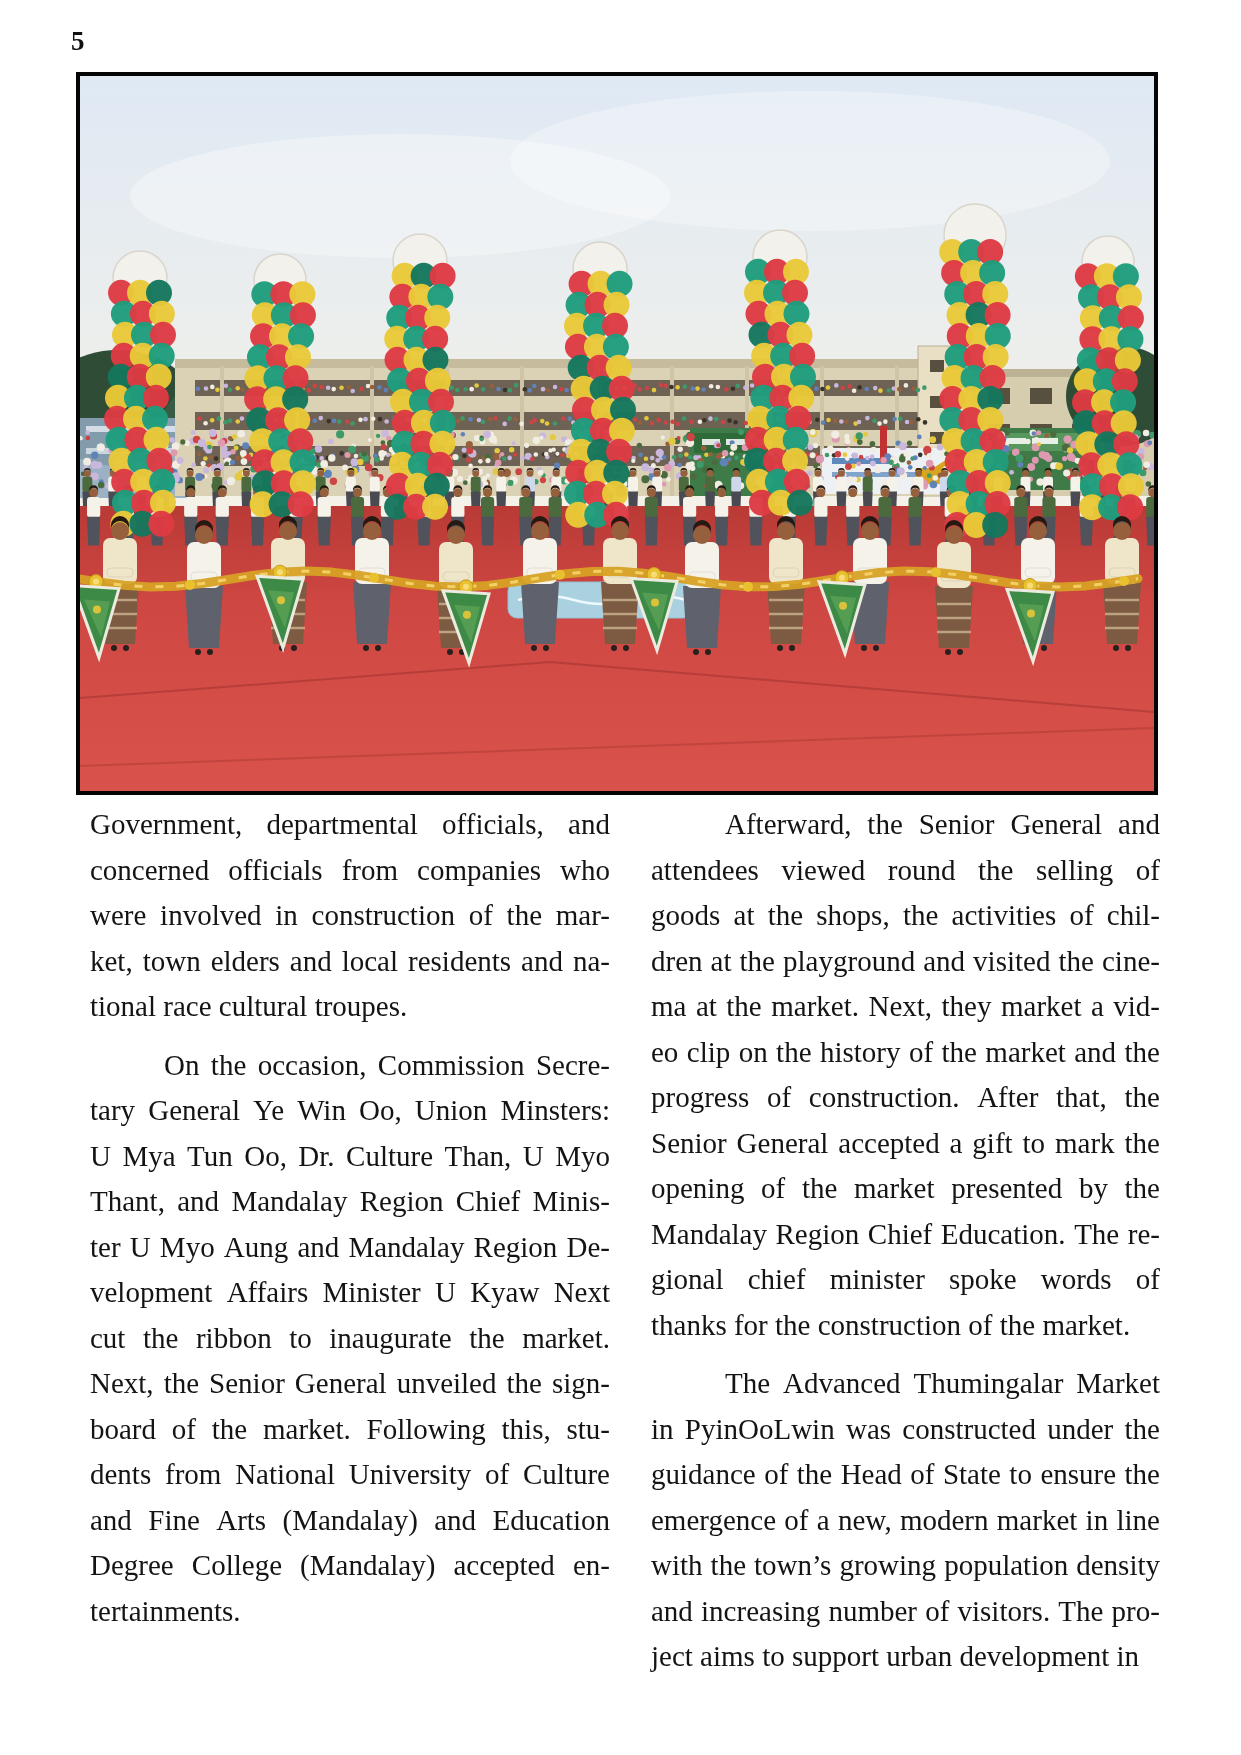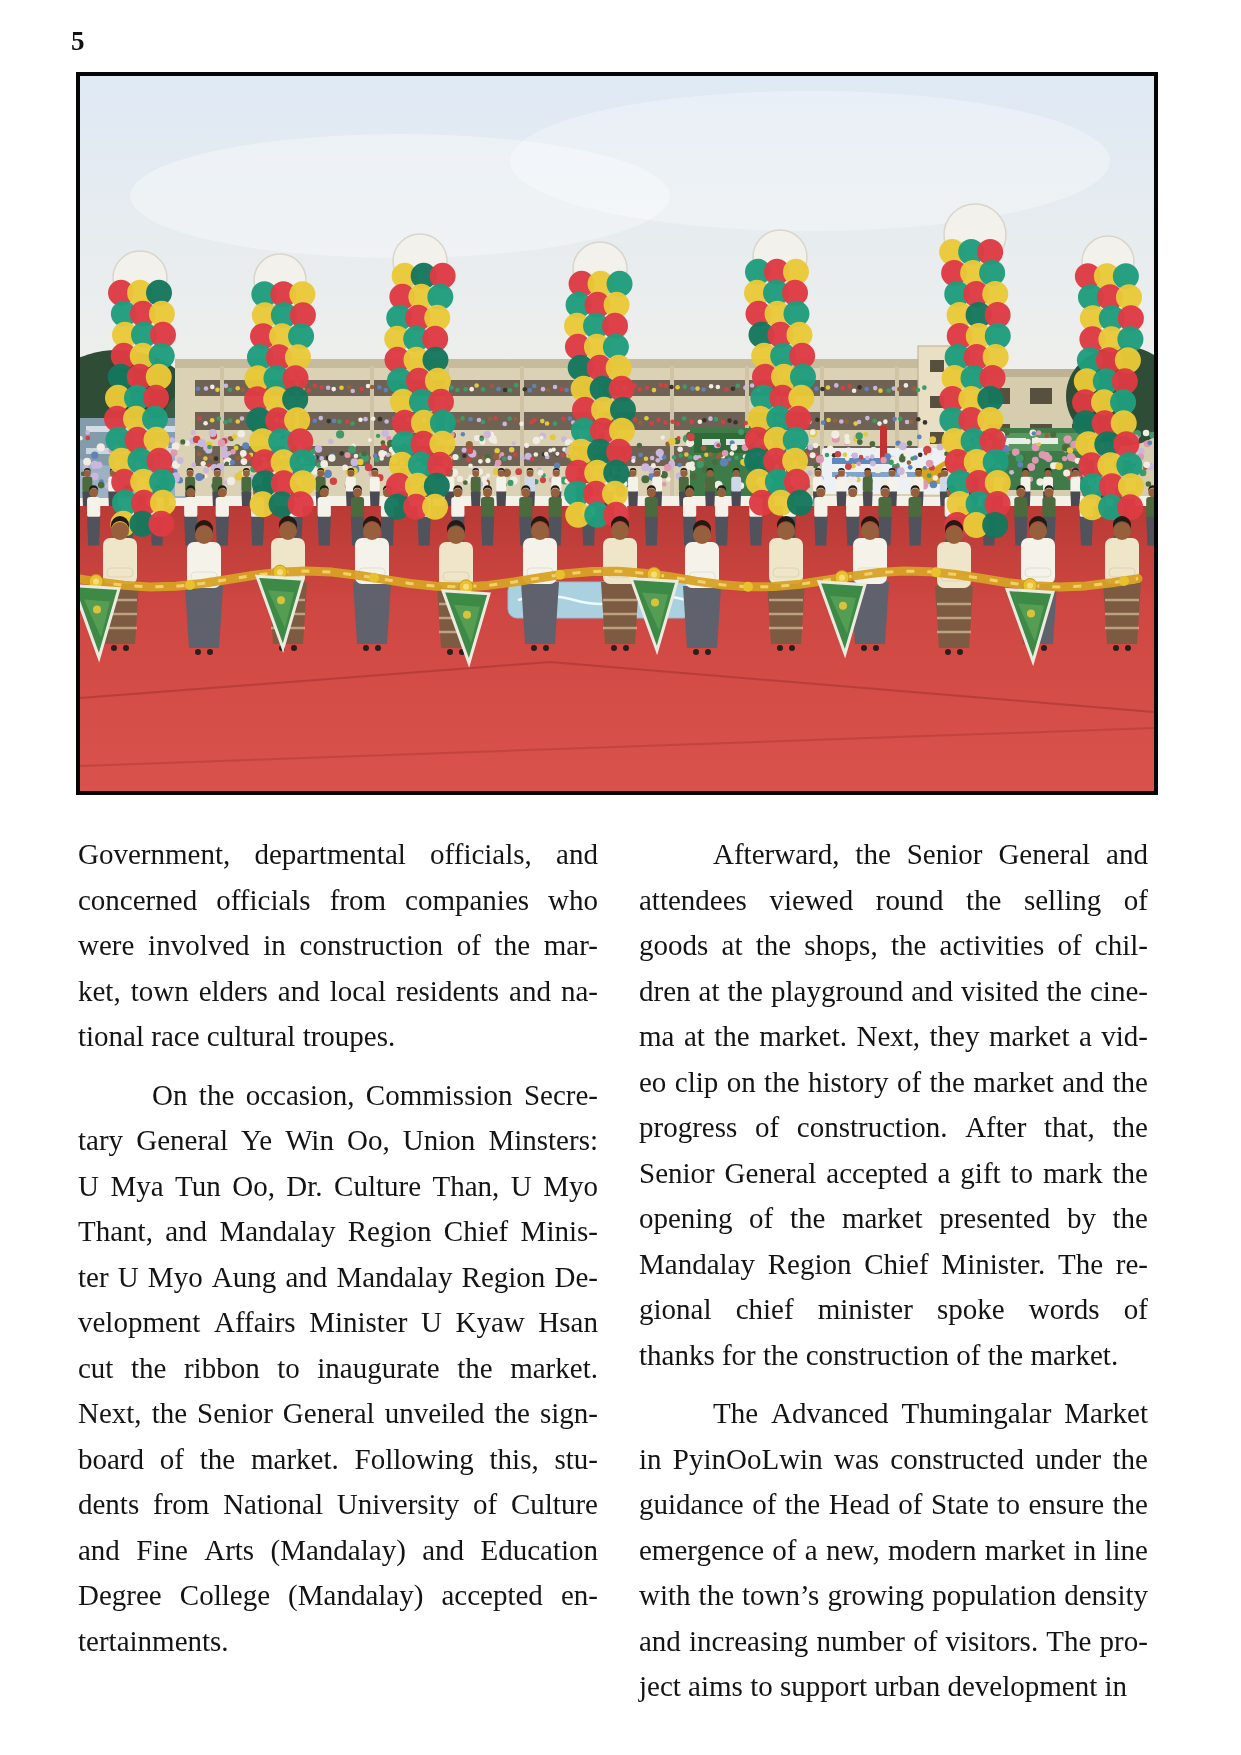--- a/index.html
+++ b/index.html
@@ -2,21 +2,21 @@
 <html><head>
 <meta charset="utf-8">
 <style>
   html,body{margin:0;padding:0;background:#ffffff;}
   .page{position:relative;width:1241px;height:1755px;background:#ffffff;overflow:hidden;
         font-family:"Liberation Serif", serif;color:#141414;}
   .page-number{position:absolute;left:71px;top:26px;font-size:27px;font-weight:bold;color:#111;}
   .photo-frame{position:absolute;left:76px;top:72px;width:1074px;height:715px;margin:0;
                border:4px solid #050505;background:#e9eff6;}
   .photo-frame svg{display:block;width:100%;height:100%;}
-  .article{position:absolute;left:78px;top:802px;width:1070px;display:flex;gap:41px;margin-top:30px;}
+  .article{position:absolute;left:90px;top:802px;width:1070px;display:flex;gap:41px;}
   .col{font-size:29px;line-height:45.5px;}
   .col-left{width:520px;}
   .col-right{width:509px;}
   .para{margin:0 0 13px 0;}
   .line{display:flex;justify-content:space-between;height:45.5px;line-height:45.5px;white-space:pre;}
   .line.last{display:block;}
   .line.indent{padding-left:74px;}
   .line span{display:inline-block;}
 </style>
 </head>
@@ -2041,42 +2041,42 @@
           <div class="line"><span>were</span><span>involved</span><span>in</span><span>construction</span><span>of</span><span>the</span><span>mar-</span></div>
           <div class="line"><span>ket,</span><span>town</span><span>elders</span><span>and</span><span>local</span><span>residents</span><span>and</span><span>na-</span></div>
           <div class="line last">tional race cultural troupes.</div>
         </div>
         <div class="para">
           <div class="line indent"><span>On</span><span>the</span><span>occasion,</span><span>Commission</span><span>Secre-</span></div>
           <div class="line"><span>tary</span><span>General</span><span>Ye</span><span>Win</span><span>Oo,</span><span>Union</span><span>Minsters:</span></div>
           <div class="line"><span>U</span><span>Mya</span><span>Tun</span><span>Oo,</span><span>Dr.</span><span>Culture</span><span>Than,</span><span>U</span><span>Myo</span></div>
           <div class="line"><span>Thant,</span><span>and</span><span>Mandalay</span><span>Region</span><span>Chief</span><span>Minis-</span></div>
           <div class="line"><span>ter</span><span>U</span><span>Myo</span><span>Aung</span><span>and</span><span>Mandalay</span><span>Region</span><span>De-</span></div>
-          <div class="line"><span>velopment</span><span>Affairs</span><span>Minister</span><span>U</span><span>Kyaw</span><span>Hsan</span></div>
+          <div class="line"><span>velopment</span><span>Affairs</span><span>Minister</span><span>U</span><span>Kyaw</span><span>Next</span></div>
           <div class="line"><span>cut</span><span>the</span><span>ribbon</span><span>to</span><span>inaugurate</span><span>the</span><span>market.</span></div>
           <div class="line"><span>Next,</span><span>the</span><span>Senior</span><span>General</span><span>unveiled</span><span>the</span><span>sign-</span></div>
           <div class="line"><span>board</span><span>of</span><span>the</span><span>market.</span><span>Following</span><span>this,</span><span>stu-</span></div>
           <div class="line"><span>dents</span><span>from</span><span>National</span><span>University</span><span>of</span><span>Culture</span></div>
           <div class="line"><span>and</span><span>Fine</span><span>Arts</span><span>(Mandalay)</span><span>and</span><span>Education</span></div>
           <div class="line"><span>Degree</span><span>College</span><span>(Mandalay)</span><span>accepted</span><span>en-</span></div>
           <div class="line last">tertainments.</div>
         </div>
       </section>
     <section class="col col-right">
         <div class="para">
           <div class="line indent"><span>Afterward,</span><span>the</span><span>Senior</span><span>General</span><span>and</span></div>
           <div class="line"><span>attendees</span><span>viewed</span><span>round</span><span>the</span><span>selling</span><span>of</span></div>
           <div class="line"><span>goods</span><span>at</span><span>the</span><span>shops,</span><span>the</span><span>activities</span><span>of</span><span>chil-</span></div>
           <div class="line"><span>dren</span><span>at</span><span>the</span><span>playground</span><span>and</span><span>visited</span><span>the</span><span>cine-</span></div>
           <div class="line"><span>ma</span><span>at</span><span>the</span><span>market.</span><span>Next,</span><span>they</span><span>market</span><span>a</span><span>vid-</span></div>
           <div class="line"><span>eo</span><span>clip</span><span>on</span><span>the</span><span>history</span><span>of</span><span>the</span><span>market</span><span>and</span><span>the</span></div>
           <div class="line"><span>progress</span><span>of</span><span>construction.</span><span>After</span><span>that,</span><span>the</span></div>
           <div class="line"><span>Senior</span><span>General</span><span>accepted</span><span>a</span><span>gift</span><span>to</span><span>mark</span><span>the</span></div>
           <div class="line"><span>opening</span><span>of</span><span>the</span><span>market</span><span>presented</span><span>by</span><span>the</span></div>
-          <div class="line"><span>Mandalay</span><span>Region</span><span>Chief</span><span>Minister.</span><span>The</span><span>re-</span></div>
+          <div class="line"><span>Mandalay</span><span>Region</span><span>Chief</span><span>Education.</span><span>The</span><span>re-</span></div>
           <div class="line"><span>gional</span><span>chief</span><span>minister</span><span>spoke</span><span>words</span><span>of</span></div>
           <div class="line last">thanks for the construction of the market.</div>
         </div>
         <div class="para">
           <div class="line indent"><span>The</span><span>Advanced</span><span>Thumingalar</span><span>Market</span></div>
           <div class="line"><span>in</span><span>PyinOoLwin</span><span>was</span><span>constructed</span><span>under</span><span>the</span></div>
           <div class="line"><span>guidance</span><span>of</span><span>the</span><span>Head</span><span>of</span><span>State</span><span>to</span><span>ensure</span><span>the</span></div>
           <div class="line"><span>emergence</span><span>of</span><span>a</span><span>new,</span><span>modern</span><span>market</span><span>in</span><span>line</span></div>
           <div class="line"><span>with</span><span>the</span><span>town’s</span><span>growing</span><span>population</span><span>density</span></div>
           <div class="line"><span>and</span><span>increasing</span><span>number</span><span>of</span><span>visitors.</span><span>The</span><span>pro-</span></div>

